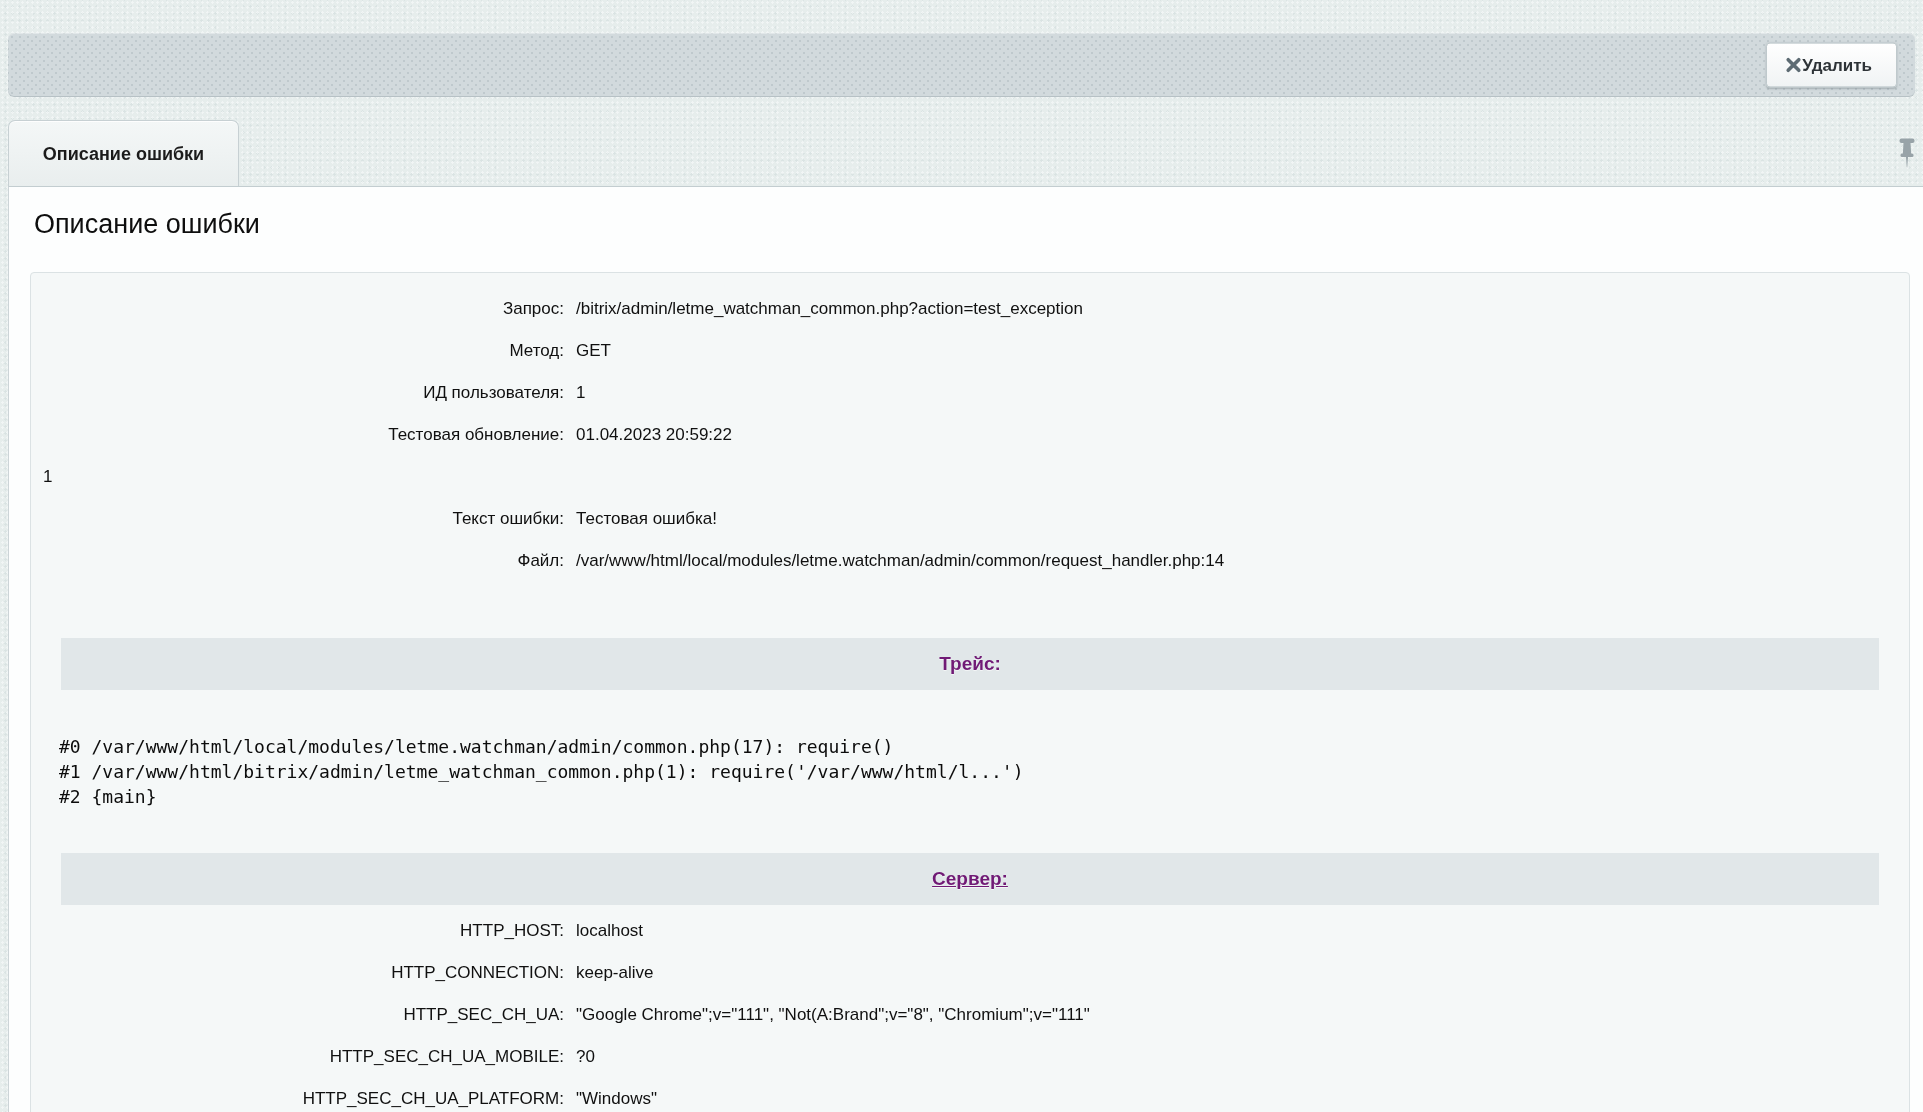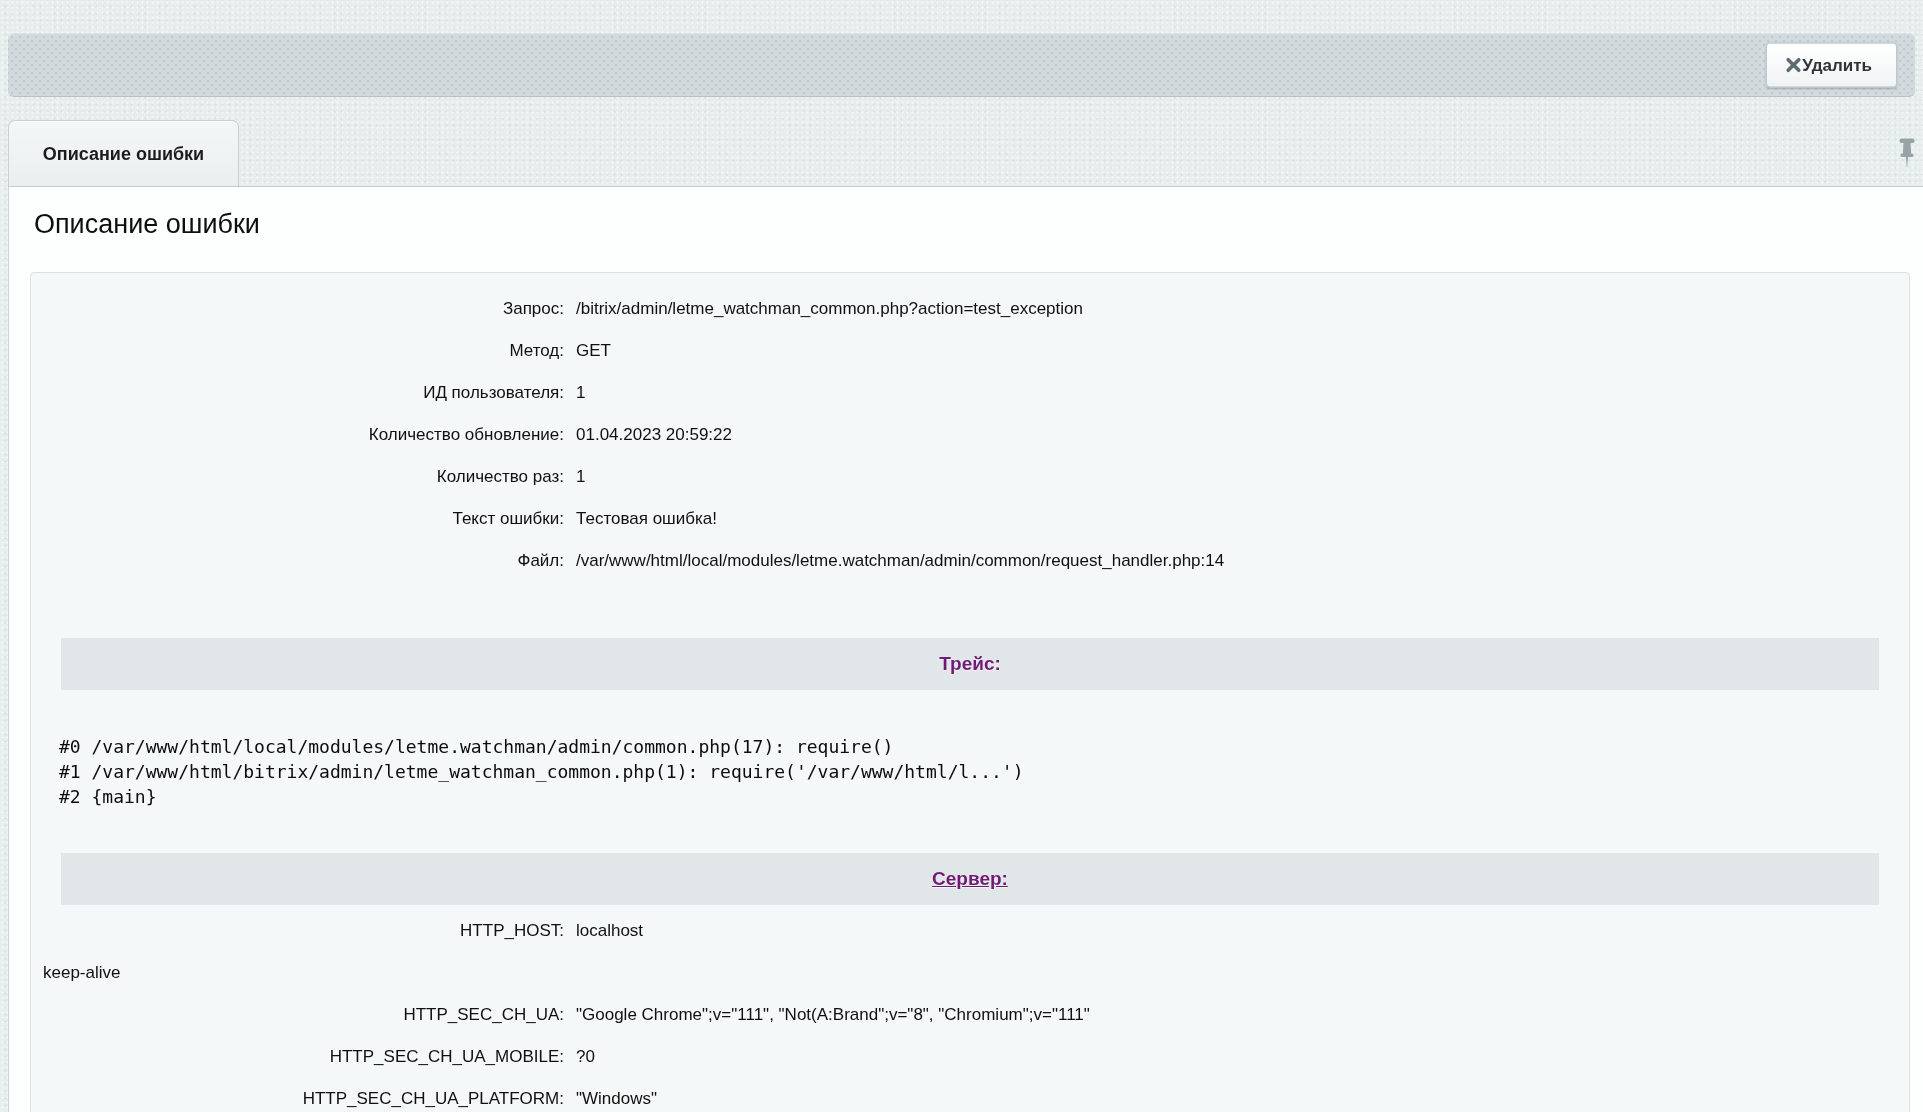--- a/index.html
+++ b/index.html
@@ -124,25 +124,24 @@
       </div>
       <div class="kv-row">
         <div class="kv-label">Метод:</div>
         <div class="kv-value">GET</div>
       </div>
       <div class="kv-row">
         <div class="kv-label">ИД пользователя:</div>
         <div class="kv-value">1</div>
       </div>
       <div class="kv-row">
-        <div class="kv-label">Количество обновление:</div>
+        <div class="kv-label">Тестовая обновление:</div>
         <div class="kv-value">01.04.2023 20:59:22</div>
       </div>
       <div class="kv-row">
-        <div class="kv-label">Количество раз:</div>
         <div class="kv-value">1</div>
       </div>
       <div class="kv-row">
         <div class="kv-label">Текст ошибки:</div>
         <div class="kv-value">Тестовая ошибка!</div>
       </div>
       <div class="kv-row">
         <div class="kv-label">Файл:</div>
         <div class="kv-value">/var/www/html/local/modules/letme.watchman/admin/common/request_handler.php:14</div>
       </div>
@@ -151,20 +150,21 @@
     <div class="section-bar">Трейс:</div>
     <div class="trace-pre"><div>#0 /var/www/html/local/modules/letme.watchman/admin/common.php(17): require()</div><div>#1 /var/www/html/bitrix/admin/letme_watchman_common.php(1): require('/var/www/html/l...')</div><div>#2 {main}</div></div>
 
     <div class="section-bar server-bar">Сервер:</div>
     <div class="kv-table server">
       <div class="kv-row">
         <div class="kv-label">HTTP_HOST:</div>
         <div class="kv-value">localhost</div>
       </div>
       <div class="kv-row">
+        <div class="kv-label">HTTP_CONNECTION:</div>
         <div class="kv-value">keep-alive</div>
       </div>
       <div class="kv-row">
         <div class="kv-label">HTTP_SEC_CH_UA:</div>
         <div class="kv-value">"Google Chrome";v="111", "Not(A:Brand";v="8", "Chromium";v="111"</div>
       </div>
       <div class="kv-row">
         <div class="kv-label">HTTP_SEC_CH_UA_MOBILE:</div>
         <div class="kv-value">?0</div>
       </div>

